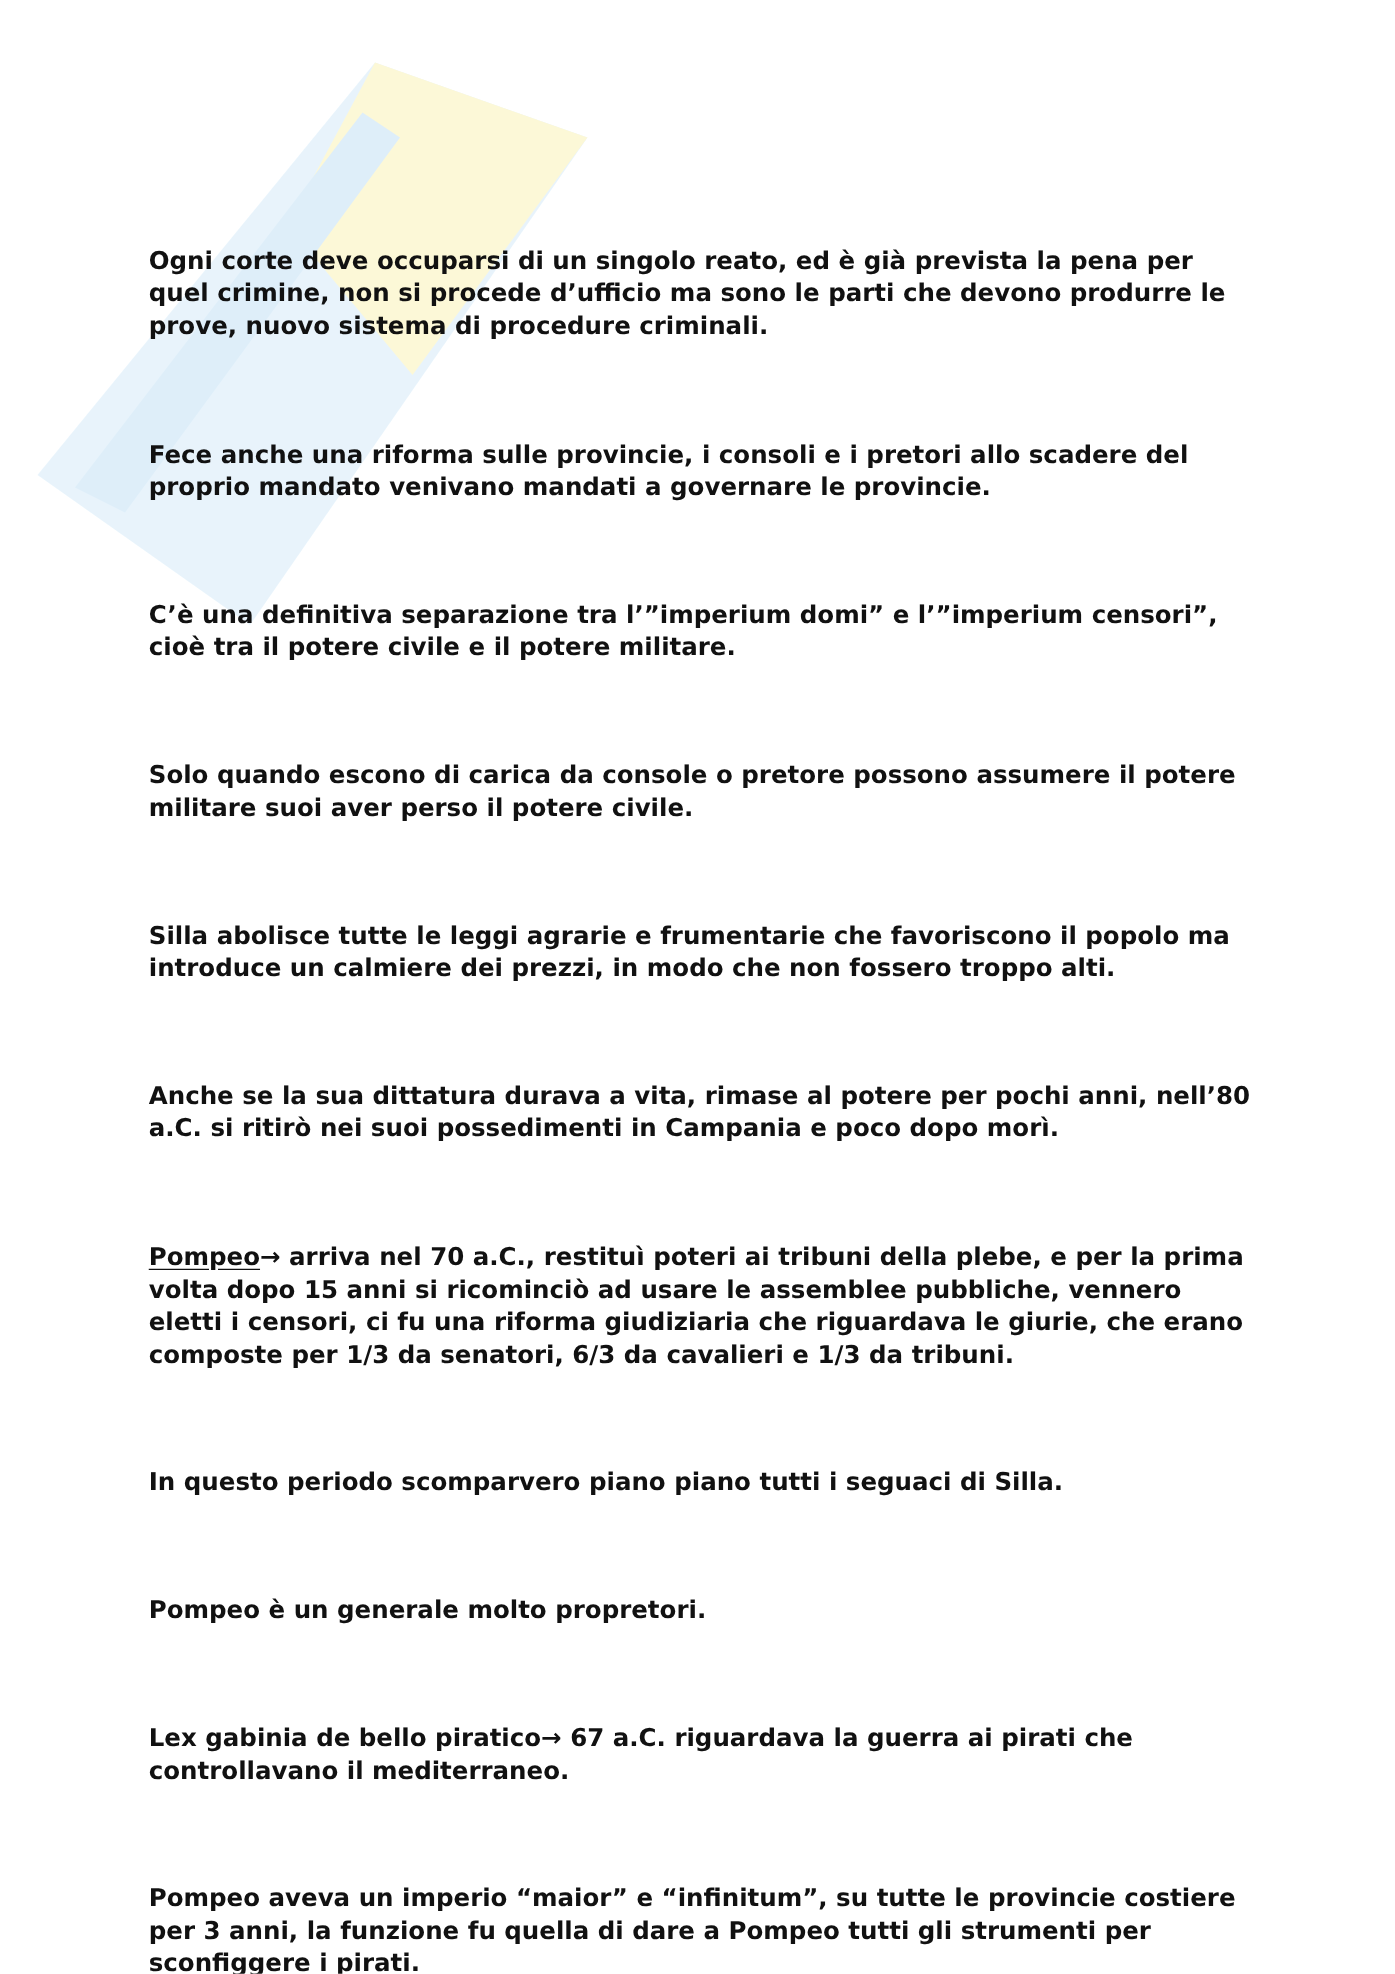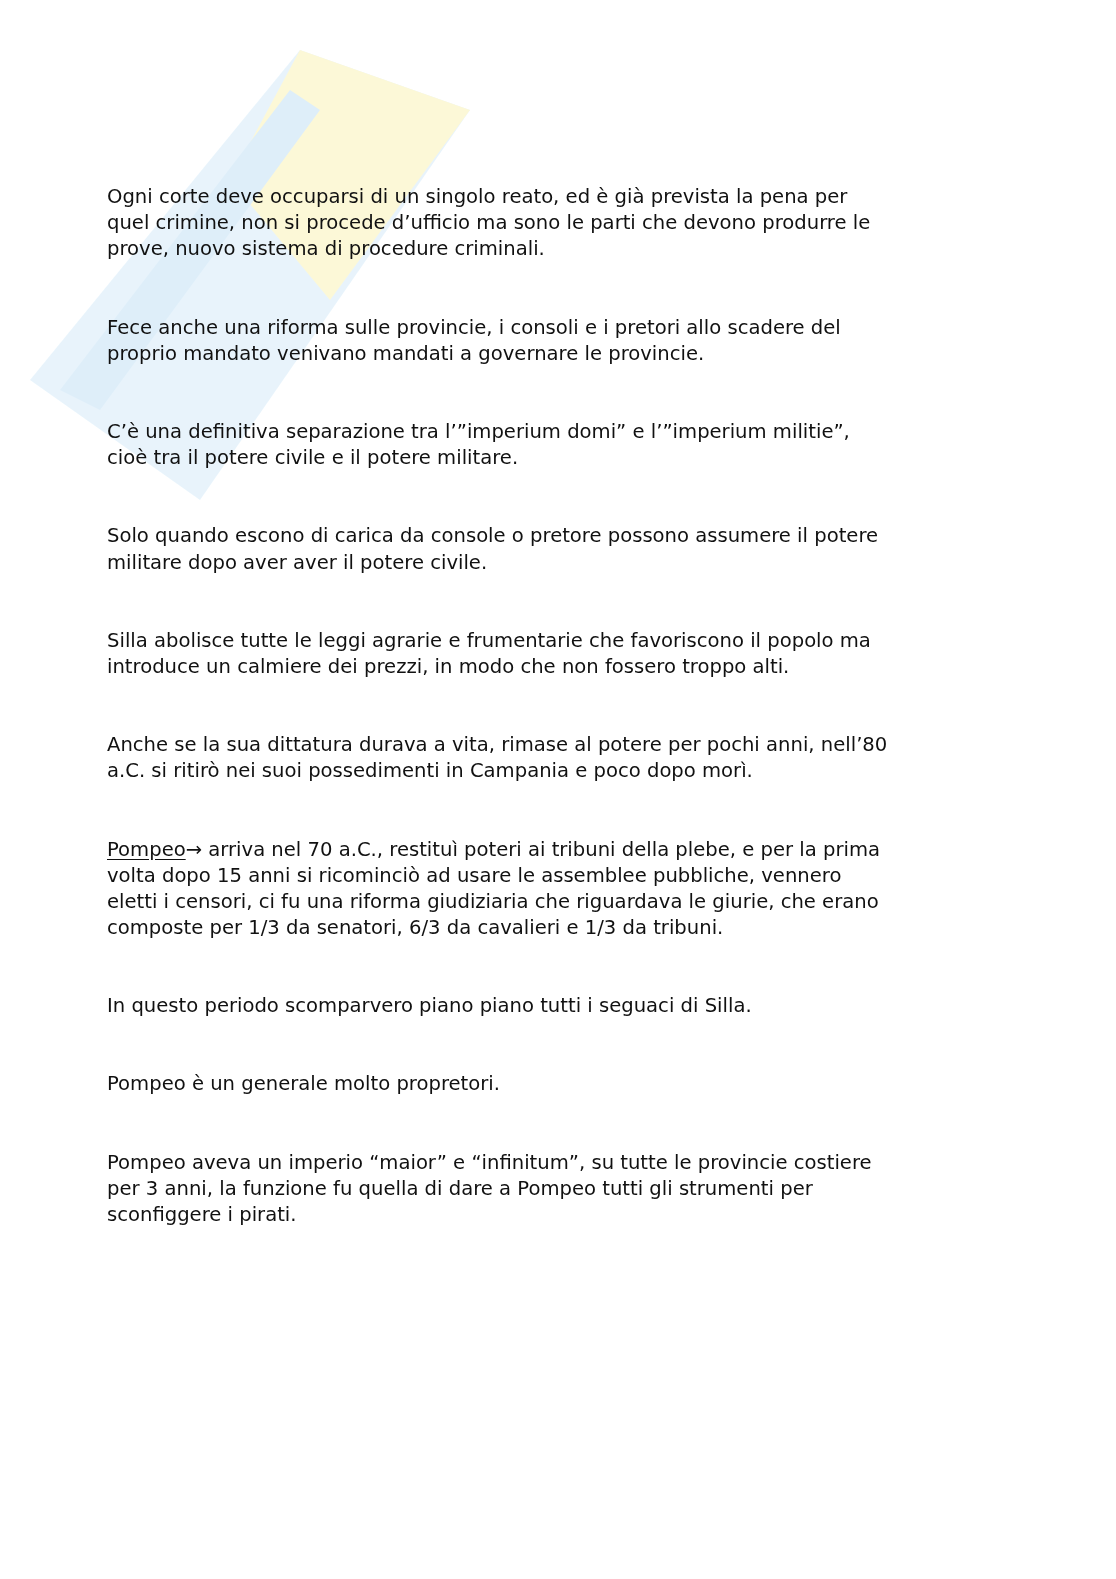--- a/index.html
+++ b/index.html
@@ -3,54 +3,56 @@
 <meta charset="utf-8">
 <style>
   html, body { margin: 0; padding: 0; background: #ffffff; }
   body { width: 1116px; height: 1579px; position: relative; overflow: hidden; }
   .watermark { position: absolute; left: 0; top: 0; width: 520px; height: 560px; pointer-events: none; }
   .page-text {
     position: absolute; left: 107px; top: 132px; width: 920px;
     font-family: "DejaVu Sans", sans-serif; font-size: 19.6px; line-height: 26.1px;
     color: #111111; white-space: pre-wrap;
   }
-  .para { margin: 0; }
+  .para { margin: 12px; font-weight: bold; }
   .u { text-decoration: underline; text-underline-offset: 3px; }
 </style>
 </head>
 <body>
 
 <svg class="watermark" viewBox="0 0 520 560">
   <g opacity="0.55">
     <polygon points="30,380 300,50 470,110 200,500" fill="#d6ebf9"></polygon>
     <polygon points="300,50 470,110 330,300 230,180" fill="#fbf3b8"></polygon>
     <polygon points="60,390 290,90 320,110 100,410" fill="#c4e1f5"></polygon>
   </g>
 </svg>
 
 <div class="page-text">
   <p class="para">Ogni corte deve occuparsi di un singolo reato, ed è già prevista la pena per
 quel crimine, non si procede d’ufficio ma sono le parti che devono produrre le
 prove, nuovo sistema di procedure criminali.</p>
   <p class="para">Fece anche una riforma sulle provincie, i consoli e i pretori allo scadere del
 proprio mandato venivano mandati a governare le provincie.</p>
-  <p class="para">C’è una definitiva separazione tra l’”imperium domi” e l’”imperium militie”,
+  <p class="para">C’è una definitiva separazione tra l’”imperium domi” e l’”imperium censori”,
 cioè tra il potere civile e il potere militare.</p>
   <p class="para">Solo quando escono di carica da console o pretore possono assumere il potere
-militare dopo aver aver il potere civile.</p>
+militare suoi aver perso il potere civile.</p>
   <p class="para">Silla abolisce tutte le leggi agrarie e frumentarie che favoriscono il popolo ma
 introduce un calmiere dei prezzi, in modo che non fossero troppo alti.</p>
   <p class="para">Anche se la sua dittatura durava a vita, rimase al potere per pochi anni, nell’80
 a.C. si ritirò nei suoi possedimenti in Campania e poco dopo morì.</p>
   <p class="para"><span class="u">Pompeo</span><span>→ arriva nel 70 a.C., restituì poteri ai tribuni della plebe, e per la prima
 volta dopo 15 anni si ricominciò ad usare le assemblee pubbliche, vennero
 eletti i censori, ci fu una riforma giudiziaria che riguardava le giurie, che erano
 composte per 1/3 da senatori, 6/3 da cavalieri e 1/3 da tribuni.</span></p>
   <p class="para">In questo periodo scomparvero piano piano tutti i seguaci di Silla.</p>
   <p class="para">Pompeo è un generale molto propretori.</p>
+  <p class="para">Lex gabinia de bello piratico→ 67 a.C. riguardava la guerra ai pirati che
+controllavano il mediterraneo.</p>
   <p class="para">Pompeo aveva un imperio “maior” e “infinitum”, su tutte le provincie costiere
 per 3 anni, la funzione fu quella di dare a Pompeo tutti gli strumenti per
 sconfiggere i pirati.</p>
   
   
   
   
   
   
   

